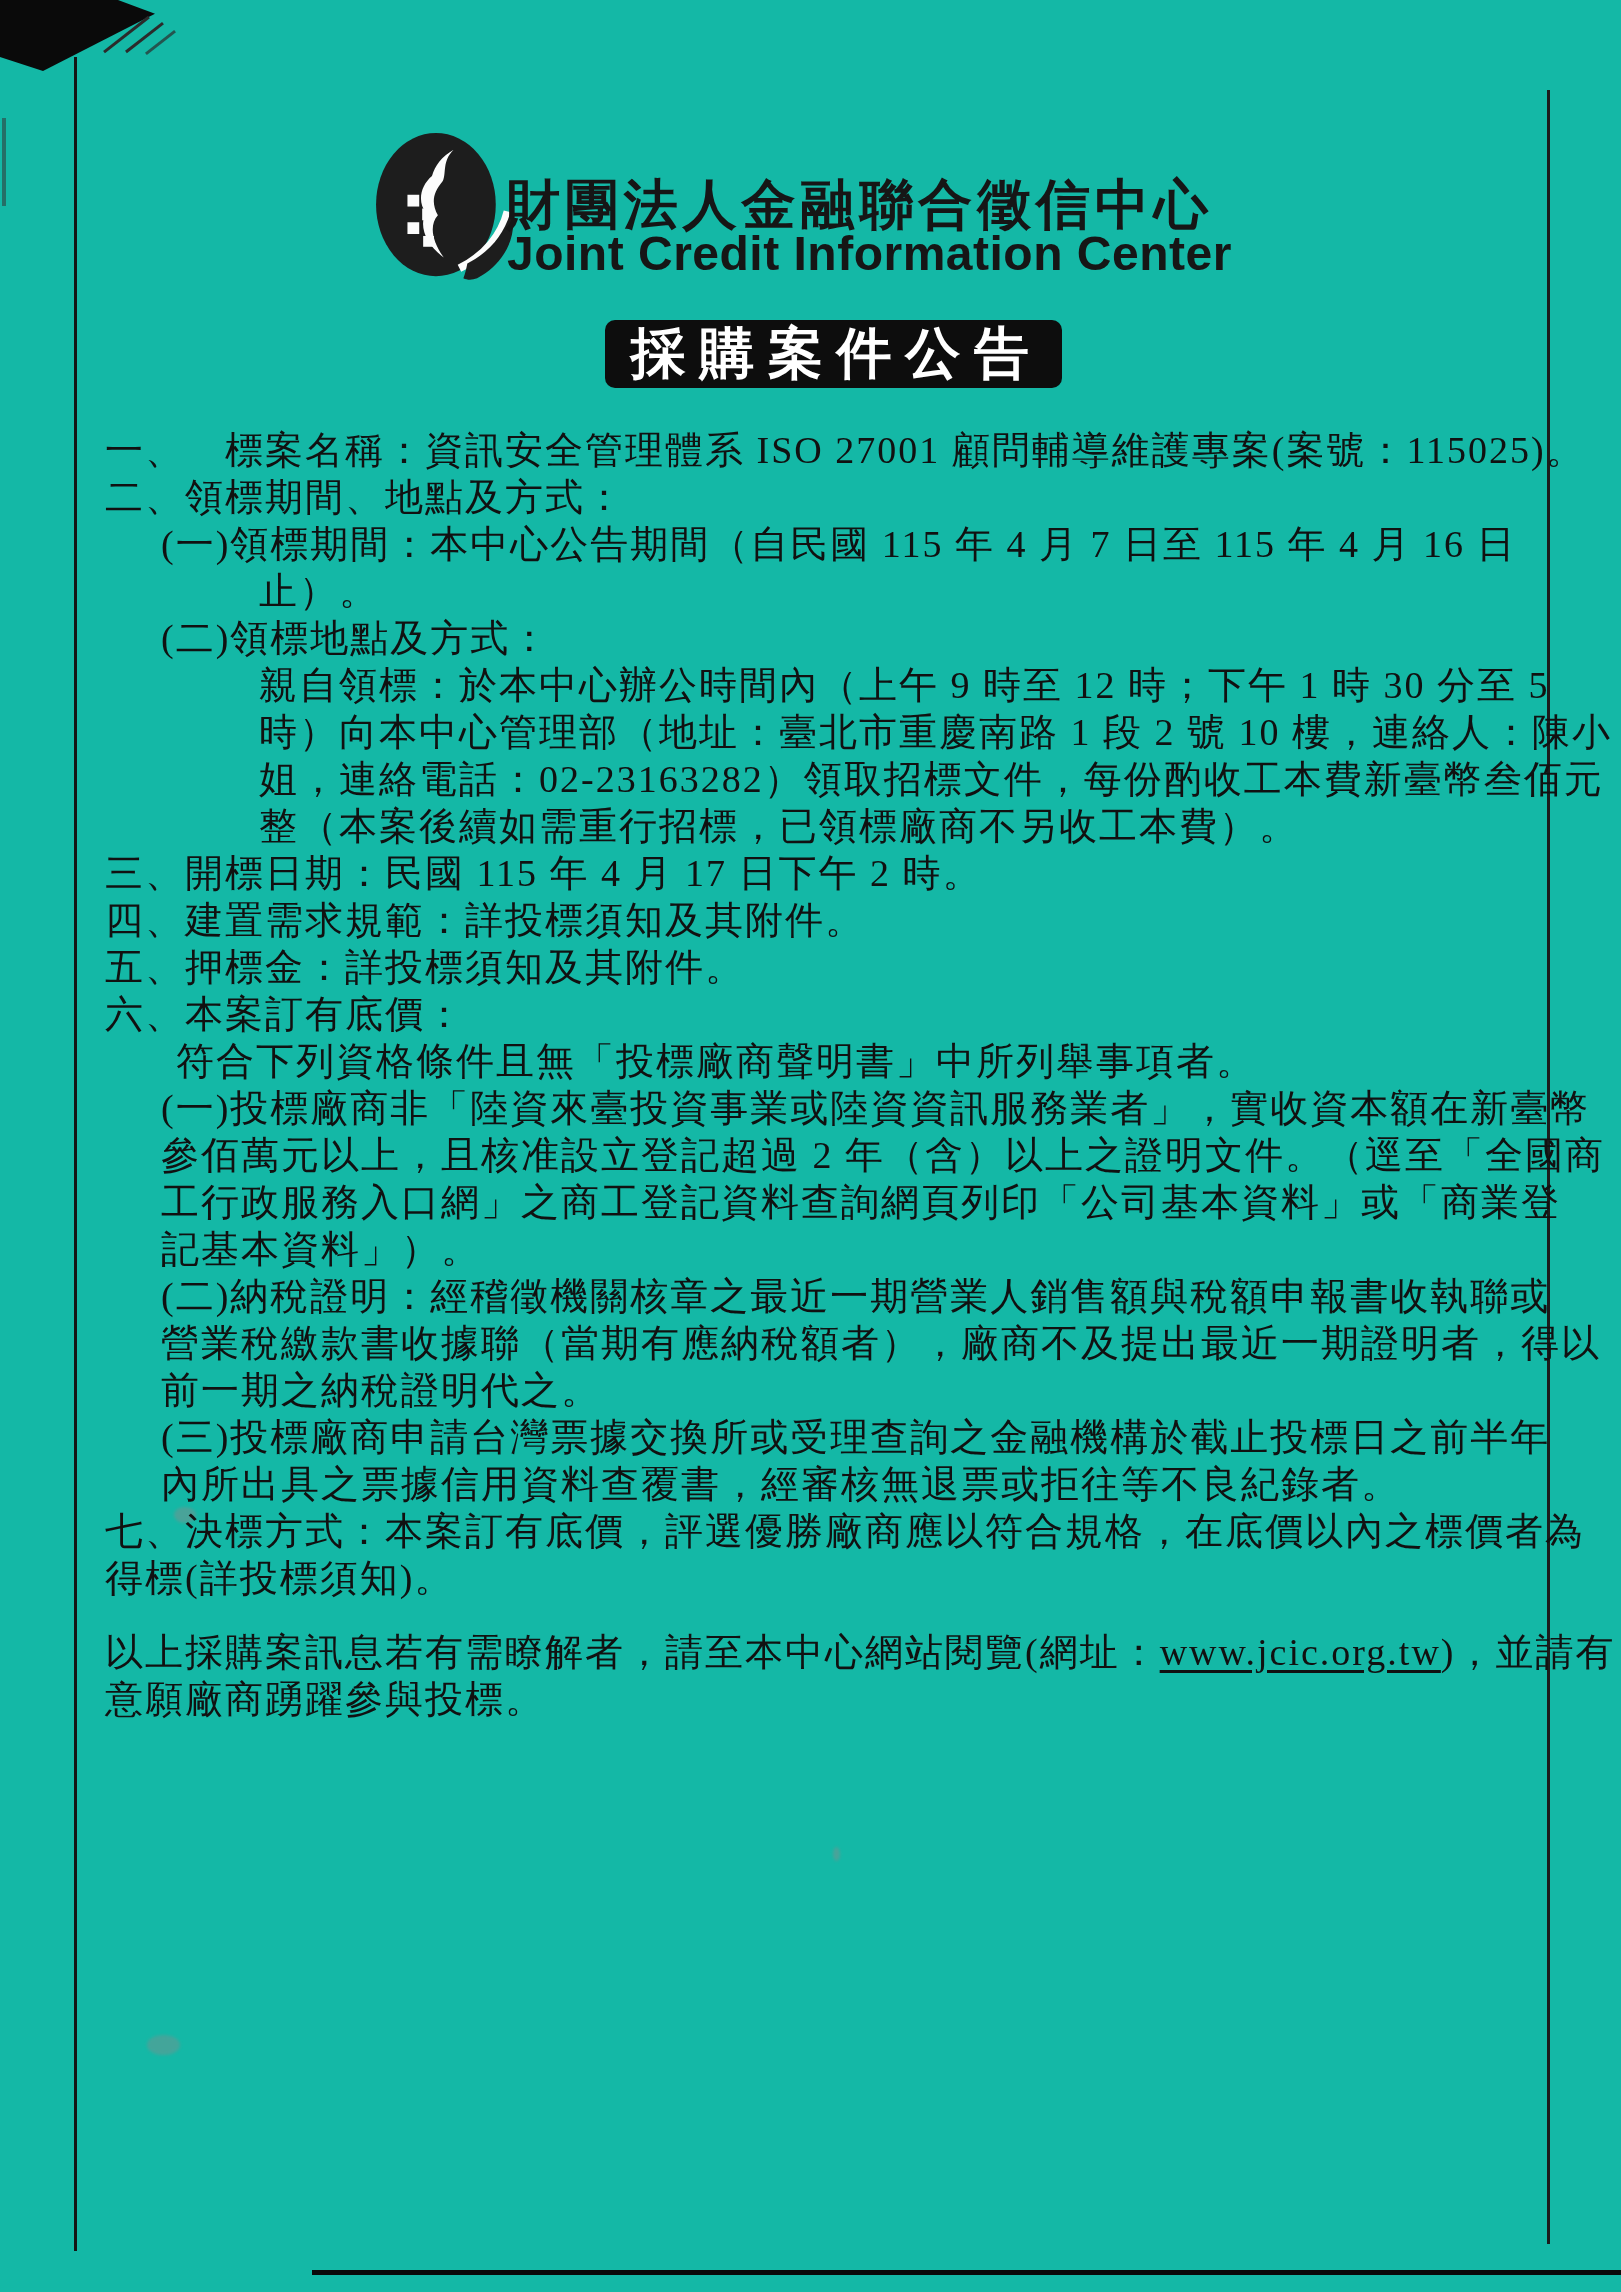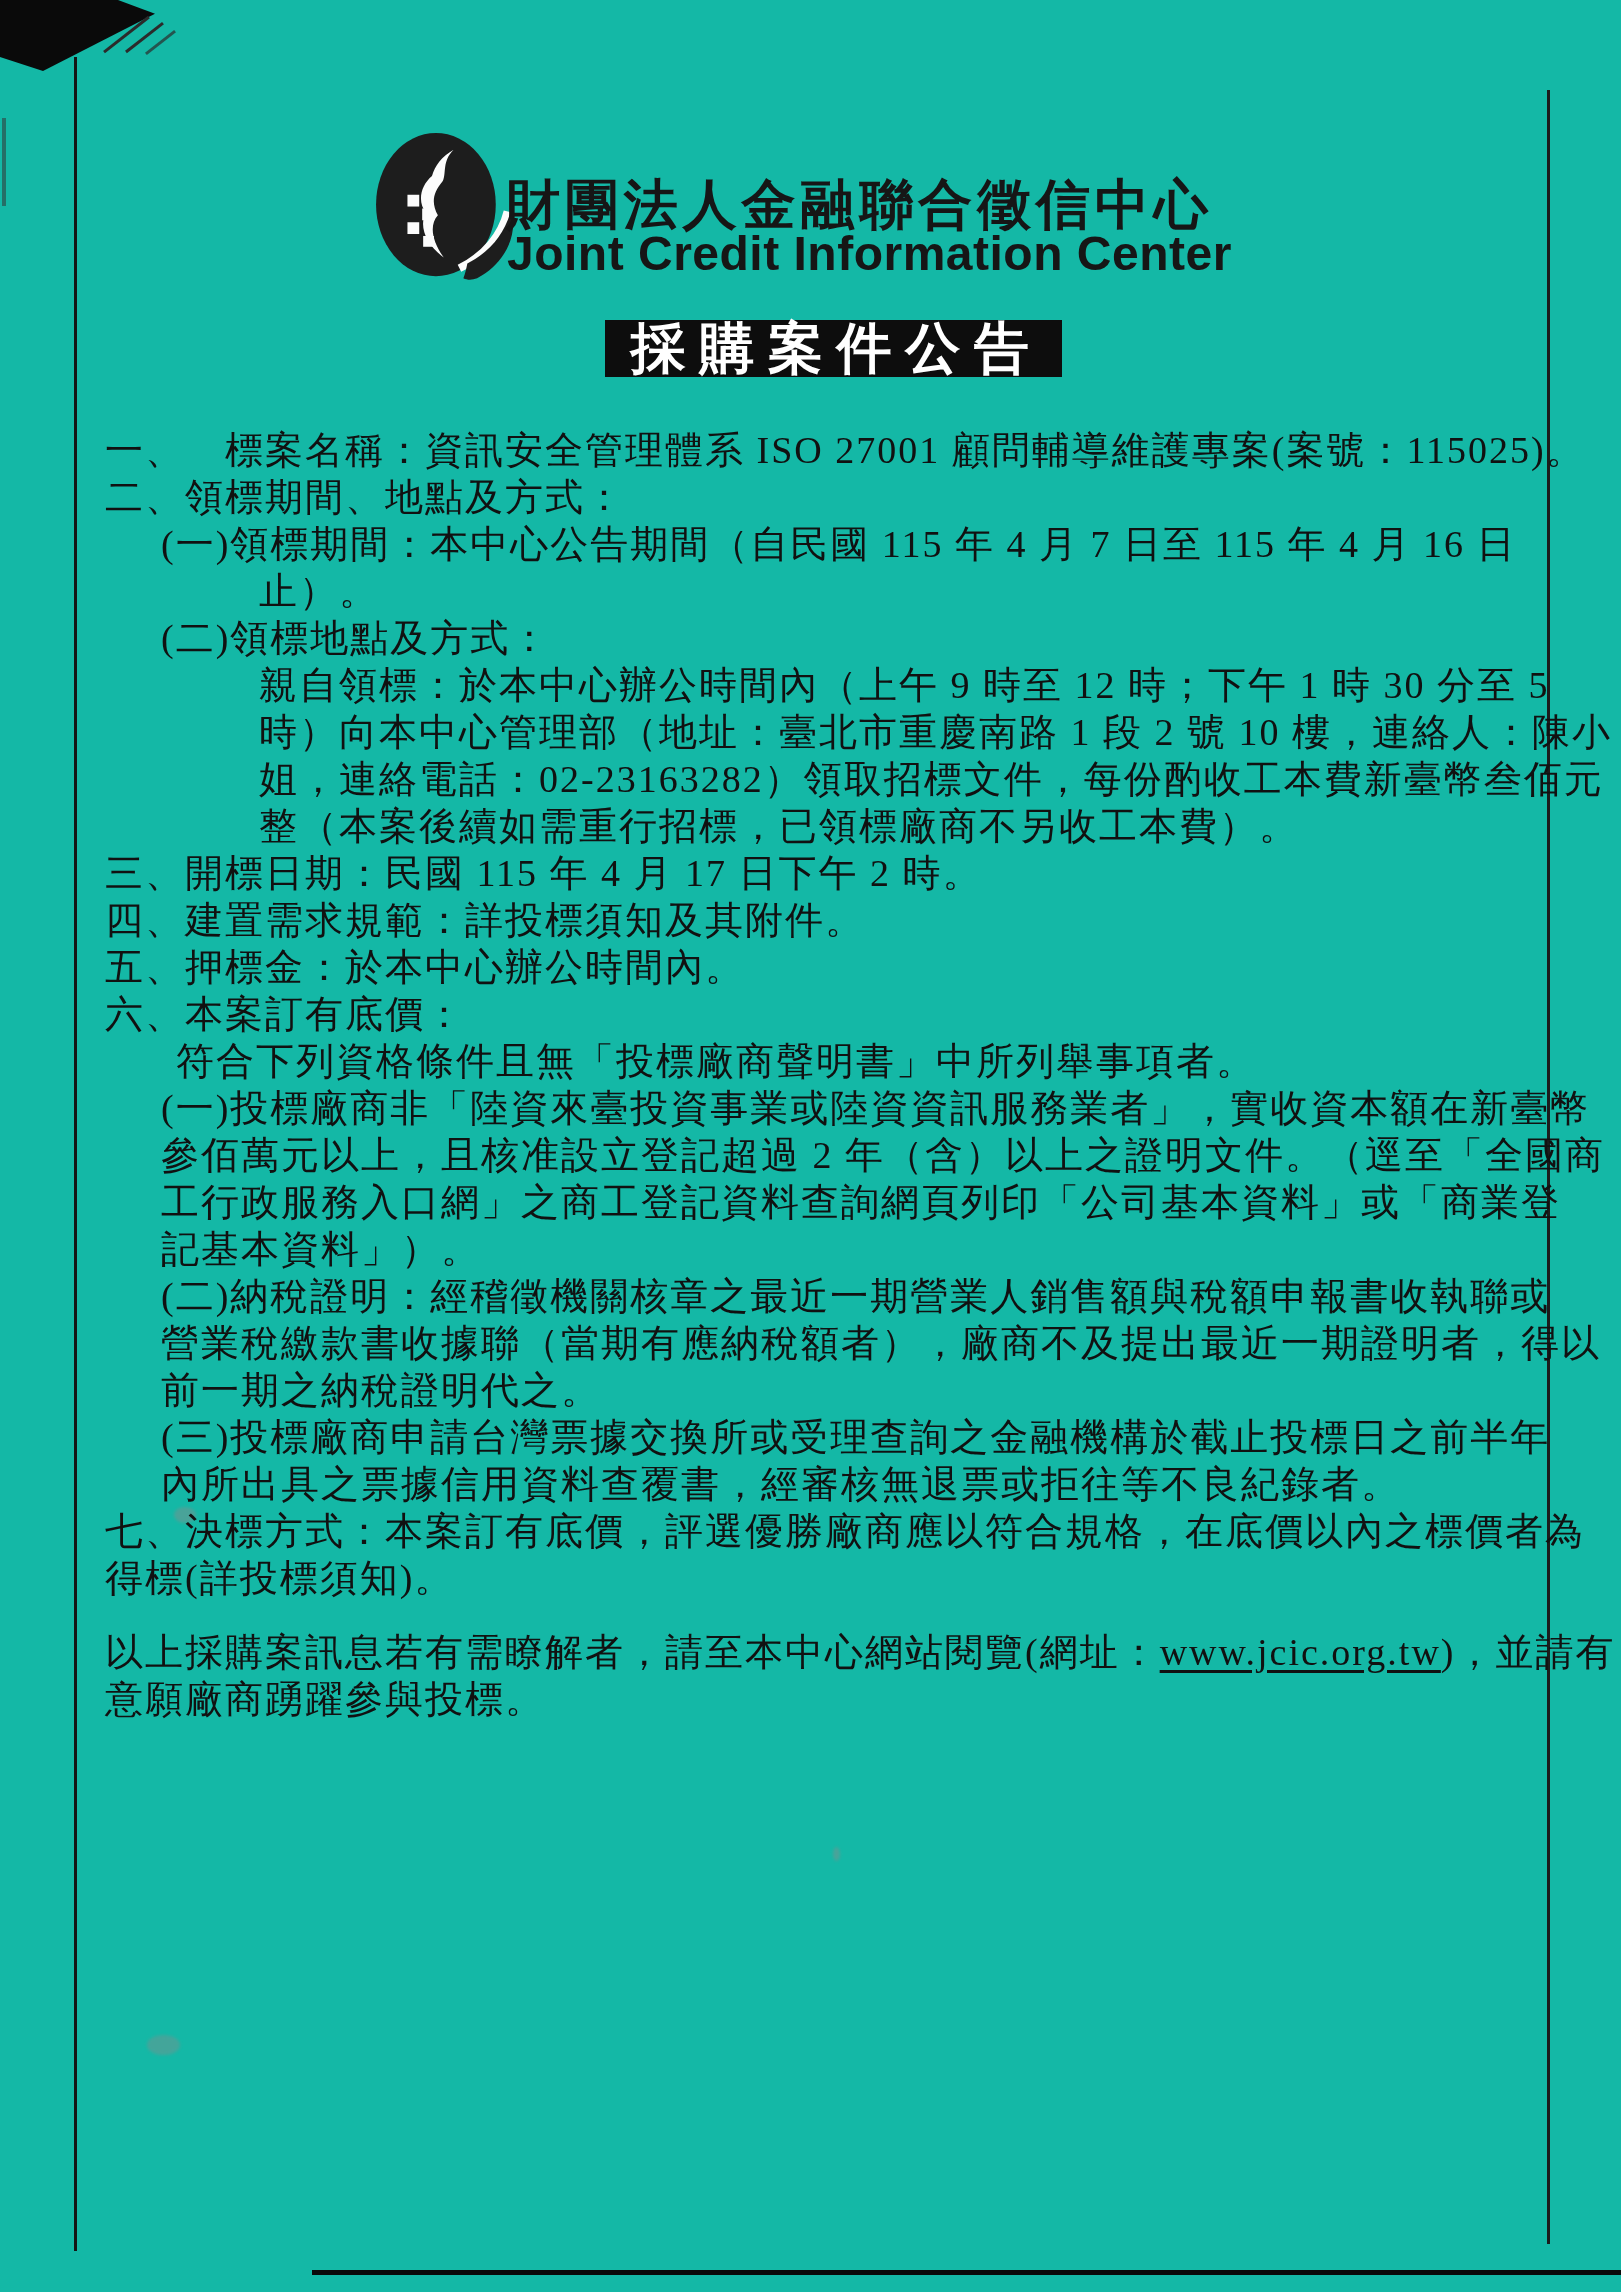--- a/index.html
+++ b/index.html
@@ -37,27 +37,28 @@
     font-weight:700;font-size:54px;letter-spacing:4.9px;color:#161616;
     white-space:nowrap;
   }
   .orgen{
     position:absolute;left:507px;top:226px;
     font-family:"Liberation Sans","DejaVu Sans",sans-serif;
     font-weight:700;font-size:48px;letter-spacing:0.5px;color:#161616;
     white-space:nowrap;
   }
   .title-box{
-    position:absolute;left:605px;top:320px;height:57px;
+    position:absolute;left:605px;top:320px;height:68px;
     background:#0d0d0d;color:#ffffff;
     display:flex;align-items:center;
     padding:0 19.6px 0 25.5px;
     font-family:"Liberation Sans","DejaVu Sans",sans-serif;
     font-weight:700;font-size:55px;letter-spacing:13.7px;
     white-space:nowrap;
+    border-radius:10px;
   }
   
   .bodytext{
     position:absolute;left:105px;top:427px;right:37px;
     font-size:38px;line-height:47px;letter-spacing:2px;
   }
   .line{height:47px;white-space:nowrap;}
   .ind0{padding-left:0;}
   .ind1{padding-left:56px;}
   .indIntro{padding-left:71px;}
@@ -104,21 +105,21 @@
     <div class="line ind0">二、領標期間、地點及方式：</div>
     <div class="line ind1">(一)領標期間：本中心公告期間（自民國 115 年 4 月 7 日至 115 年 4 月 16 日</div>
     <div class="line ind2">止）。</div>
     <div class="line ind1">(二)領標地點及方式：</div>
     <div class="line ind2">親自領標：於本中心辦公時間內（上午 9 時至 12 時；下午 1 時 30 分至 5</div>
     <div class="line ind2">時）向本中心管理部（地址：臺北市重慶南路 1 段 2 號 10 樓，連絡人：陳小</div>
     <div class="line ind2">姐，連絡電話：02-23163282）領取招標文件，每份酌收工本費新臺幣叁佰元</div>
     <div class="line ind2">整（本案後續如需重行招標，已領標廠商不另收工本費）。</div>
     <div class="line ind0">三、開標日期：民國 115 年 4 月 17 日下午 2 時。</div>
     <div class="line ind0">四、建置需求規範：詳投標須知及其附件。</div>
-    <div class="line ind0">五、押標金：於本中心辦公時間內。</div>
+    <div class="line ind0">五、押標金：詳投標須知及其附件。</div>
     <div class="line ind0">六、本案訂有底價：</div>
     <div class="line indIntro">符合下列資格條件且無「投標廠商聲明書」中所列舉事項者。</div>
     <div class="line ind1">(一)投標廠商非「陸資來臺投資事業或陸資資訊服務業者」，實收資本額在新臺幣</div>
     <div class="line ind1">參佰萬元以上，且核准設立登記超過 2 年（含）以上之證明文件。（逕至「全國商</div>
     <div class="line ind1">工行政服務入口網」之商工登記資料查詢網頁列印「公司基本資料」或「商業登</div>
     <div class="line ind1">記基本資料」）。</div>
     <div class="line ind1">(二)納稅證明：經稽徵機關核章之最近一期營業人銷售額與稅額申報書收執聯或</div>
     <div class="line ind1">營業稅繳款書收據聯（當期有應納稅額者），廠商不及提出最近一期證明者，得以</div>
     <div class="line ind1">前一期之納稅證明代之。</div>
     <div class="line ind1">(三)投標廠商申請台灣票據交換所或受理查詢之金融機構於截止投標日之前半年</div>

